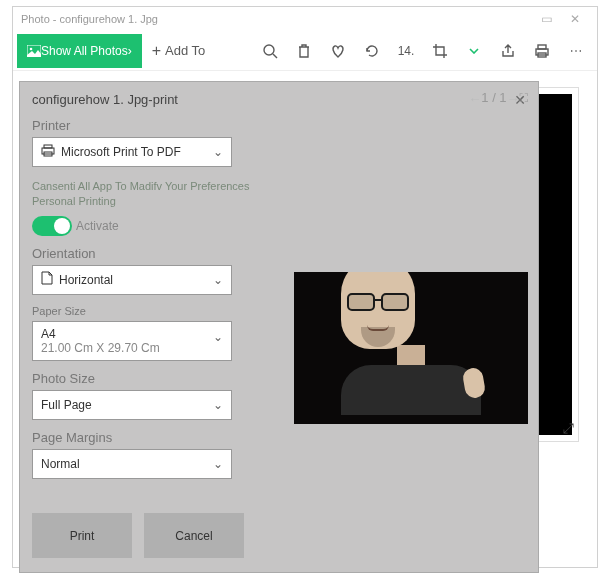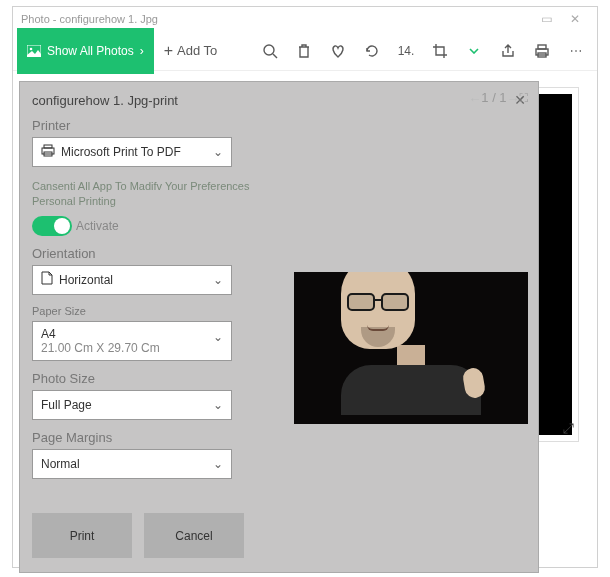--- a/index.html
+++ b/index.html
@@ -5,36 +5,36 @@
 * { box-sizing: border-box; margin: 0; padding: 0; font-family: Arial, sans-serif; }
 body { width: 610px; height: 577px; background: #fff; position: relative; overflow: hidden; }
 
 .window { position: absolute; top: 6px; left: 12px; width: 586px; height: 562px; border: 1px solid #d0d0d0; background: #fff; }
 
 .titlebar { height: 24px; display: flex; align-items: center; padding: 0 8px; color: #999; font-size: 11px; }
 .titlebar .spacer { flex: 1; }
 .win-ctrl { width: 28px; text-align: center; color: #aaa; font-size: 12px; }
 
 .toolbar { height: 40px; display: flex; align-items: center; gap: 0; padding: 0 4px; border-bottom: 1px solid #eee; }
-.show-btn { background: #1dc070; color: #fff; height: 46px; padding: 0 10px; display: flex; align-items: center; gap: 6px; font-size: 12px; border: none; }
+.show-btn { background: #1dc070; color: #fff; height: 34px; padding: 0 10px; display: flex; align-items: center; font-size: 12px; border: none; }
 .show-btn svg { fill: #fff; }
 .addto { margin-left: 10px; display: flex; align-items: center; gap: 4px; color: #5a5a5a; font-size: 13px; }
 .addto .plus { font-size: 16px; color: #5a5a5a; }
 .tspace { flex: 1; }
 .tool { width: 34px; text-align: center; color: #5a5a5a; font-size: 13px; display: flex; align-items: center; justify-content: center; }
 .tool svg { stroke: #5a5a5a; fill: none; }
 .tool.n { font-size: 12px; }
 .tool.green svg { stroke: #1dc070; }
 
 .photo-area { position: absolute; top: 80px; right: 18px; width: 260px; height: 355px; border: 1px solid #ddd; background: #fff; padding: 6px; }
 .photo-black { width: 100%; height: 100%; background: #000; }
 .resize { position: absolute; right: 4px; bottom: 4px; color: #444; font-size: 14px; }
 
 .panel { position: absolute; top: 74px; left: 6px; width: 520px; height: 492px; background: #c6c5c5; border: 1px solid #aaa; padding: 10px 12px; }
-.panel-title { font-size: 13px; color: #444; margin-bottom: 6px; display: flex; align-items: center; }
+.panel-title { font-size: 13px; color: #444; margin-bottom: 6px; display: flex; }
 .panel-title .pspacer { flex: 1; }
 .close-x { color: #666; font-size: 14px; cursor: pointer; }
 
 .label { font-size: 13px; color: #777; margin-top: 10px; margin-bottom: 4px; }
 .label.small { font-size: 11px; }
 
 .dd { width: 200px; height: 30px; background: #fff; border: 1px solid #999; display: flex; align-items: center; padding: 0 8px; font-size: 12px; color: #333; position: relative; }
 .dd .chev { margin-left: auto; color: #666; }
 .dd .icon { margin-right: 6px; }
 .dd.tall { height: 40px; flex-direction: column; align-items: flex-start; justify-content: center; padding: 2px 8px; }

